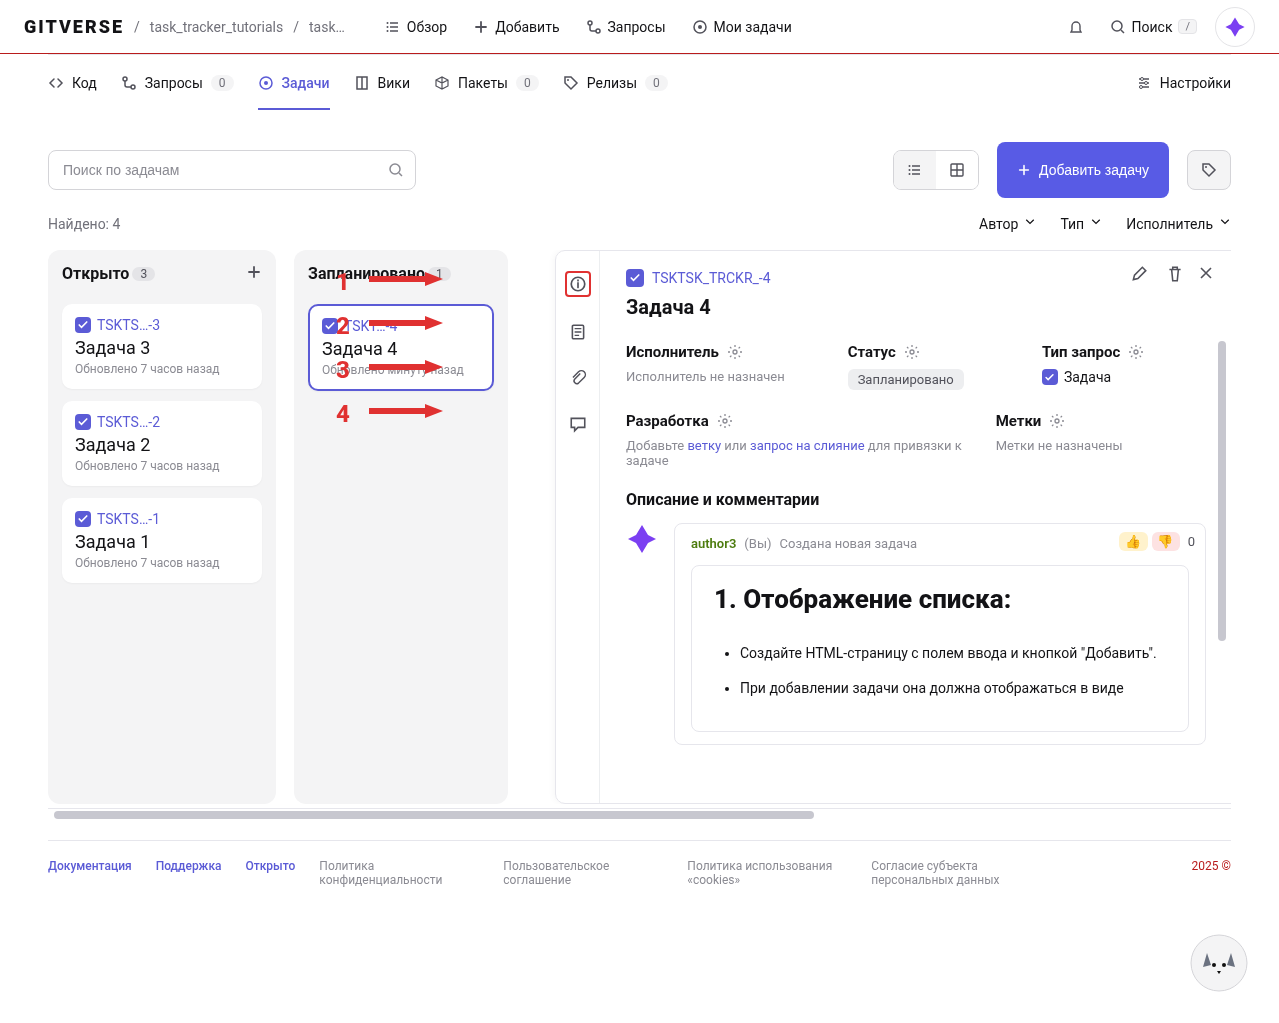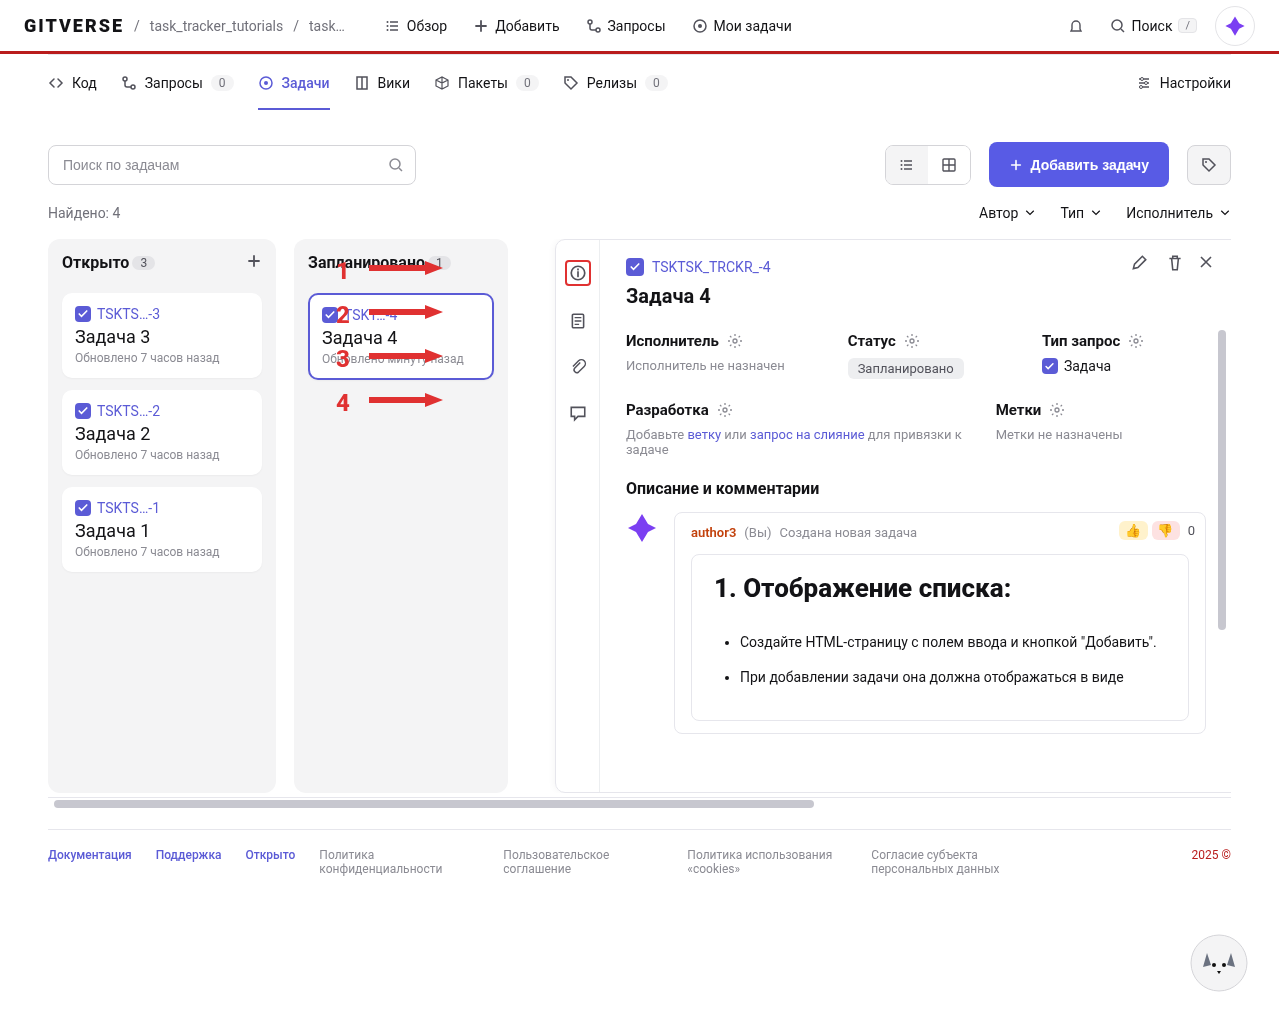--- a/index.html
+++ b/index.html
@@ -1,19 +1,19 @@
 <!DOCTYPE html>
 <html lang="ru"><head>
 <meta charset="utf-8">
 <style>
 * { box-sizing: border-box; margin: 0; padding: 0; }
 body { font-family: -apple-system, BlinkMacSystemFont, "Segoe UI", Roboto, Arial, sans-serif; background: #fff; color: #131316; font-size: 14px; width: 1279px; height: 1023px; overflow: hidden; position: relative; }
 
 
-.topbar { display: flex; align-items: center; height: 54px; padding: 0 24px; gap: 10px; border-bottom: 3px solid #b91c1c; }
+.topbar { display: flex; align-items: center; height: 54px; padding: 0 24px; gap: 10px; border-bottom: 1px solid #b91c1c; }
 .logo { font-weight: 900; letter-spacing: 2px; font-size: 18px; }
 .crumb { color: #71717a; }
 .crumb-part { color: #71717a; }
 .topbar .tb-item { display: inline-flex; align-items: center; gap: 6px; color: #131316; padding: 4px 8px; font-size: 14px; }
 .topbar .tb-item .ic { width: 16px; height: 16px; color: #52525b; }
 .kbd { font-size: 11px; background: #f4f4f5; border: 1px solid #e4e4e7; border-radius: 4px; padding: 0 6px; color: #71717a; }
 .avatar { width: 40px; height: 40px; border-radius: 50%; border: 1px solid #e4e4e7; display: flex; align-items: center; justify-content: center; background: #fff; }
 .star-logo { width: 22px; height: 22px; }
 
 
@@ -30,27 +30,27 @@
 .toolbar { display: flex; align-items: center; gap: 18px; padding: 30px 48px 18px 48px; }
 .search-wrap { position: relative; width: 368px; }
 .search-input { width: 100%; height: 40px; border: 1px solid #d4d4d8; border-radius: 8px; padding: 0 40px 0 14px; font-size: 14px; color: #404040; background: #fff; }
 .search-input::placeholder { color: #8b8b93; }
 .search-ic { position: absolute; right: 12px; top: 50%; transform: translateY(-50%); color: #8b8b93; width: 16px; height: 16px; }
 .toolbar-spacer { flex: 1; }
 .seg { display: inline-flex; border: 1px solid #d4d4d8; border-radius: 8px; overflow: hidden; height: 40px; }
 .seg button { background: #fff; border: none; width: 42px; display: flex; align-items: center; justify-content: center; color: #52525b; cursor: pointer; }
 .seg button.active { background: #fff; }
 .seg button:first-child { background: #f4f4f5; }
-.btn-primary { background: #585be5; color: #fff; border: none; height: 45px; padding: 0 20px; border-radius: 8px; font-weight: 700; font-size: 14px; display: inline-flex; align-items: center; gap: 8px; cursor: pointer; }
+.btn-primary { background: #585be5; color: #fff; border: none; height: 56px; padding: 0 20px; border-radius: 8px; font-weight: 400; font-size: 14px; display: inline-flex; align-items: center; gap: 8px; cursor: pointer; }
 .icon-btn { height: 40px; width: 44px; border: 1px solid #d4d4d8; border-radius: 8px; background: #f4f4f5; display: flex; align-items: center; justify-content: center; cursor: pointer; color: #52525b; }
 
 
 .filterbar { display: flex; align-items: center; padding: 0 48px 18px 48px; gap: 24px; }
 .found { color: #71717a; flex: 1; }
-.drop { display: inline-flex; align-items: center; gap: 6px; color: #131316; cursor: pointer; }
+.drop { display: inline-flex; align-items: flex-start; gap: 6px; color: #131316; cursor: pointer; }
 
 
 .board-wrap { padding: 0 48px; position: relative; }
 .board { display: flex; gap: 18px; overflow-x: auto; height: 554px; position: relative; }
 .col { flex: 0 0 228px; background: #f4f4f5; border-radius: 12px; padding: 14px; }
 .col2 { flex: 0 0 214px; }
 .col-head { display: flex; align-items: center; gap: 3px; margin-bottom: 21px; }
 .col-title { font-weight: 700; font-size: 16px; }
 .col-count { background: #e4e4e7; border-radius: 10px; padding: 0 8px; font-size: 12px; color: #52525b; }
 .col-add { margin-left: auto; color: #52525b; cursor: pointer; }
@@ -78,21 +78,21 @@
 .meta-gear { width: 16px; height: 16px; color: #8b8b93; }
 .chip { background: #edeef0; border-radius: 6px; padding: 3px 10px; font-size: 13px; display: inline-block; color: #52525b;}
 .link { color: #5B5BD6; }
 .muted { color: #8b8b93; font-size: 13px; }
 .row2 { display: grid; grid-template-columns: 1.7fr 1fr; gap: 12px; margin-bottom: 22px; }
 .sec-h { font-weight: 700; font-size: 16px; margin-bottom: 14px; }
 .comment { display: flex; gap: 16px; }
 .comment-av { width: 32px; height: 32px; }
 .comment-body { flex: 1; border: 1px solid #e6e6ec; border-radius: 8px; padding: 12px 16px; position: relative; }
 .comment-head { display: flex; align-items: center; gap: 8px; font-size: 13px; margin-bottom: 14px; }
-.comment-head .who { color: #c2410c; font-weight: 600; }
+.comment-head .who { color: #4d7c0f; font-weight: 600; }
 .reacts { position: absolute; right: 10px; top: 8px; display: flex; gap: 4px; align-items: center; font-size: 13px; }
 .react { background: #fff2cc; border-radius: 6px; padding: 2px 6px; }
 .react2 { background: #fde2e2; }
 .react-count { color: #52525b; margin-left: 4px; }
 .desc-body { border: 1px solid #e6e6ec; border-radius: 8px; padding: 18px 22px; margin-top: 12px; }
 .desc-body h1 { font-size: 26px; font-weight: 800; margin-bottom: 29px; }
 .desc-body ul { padding-left: 26px; }
 .desc-body li { margin-bottom: 14px; font-size: 14px; line-height: 1.5; }
 .vscroll { position: absolute; right: 4px; top: 90px; bottom: 10px; width: 10px; }
 .vscroll-thumb { width: 8px; background: #c7c7cf; border-radius: 4px; height: 300px; }

